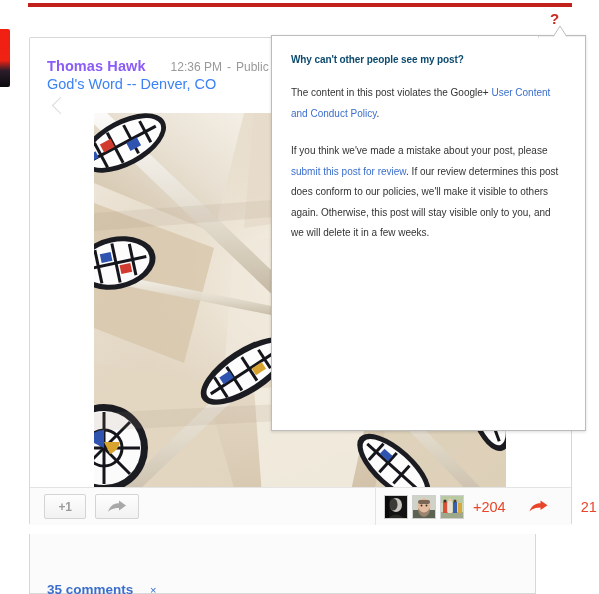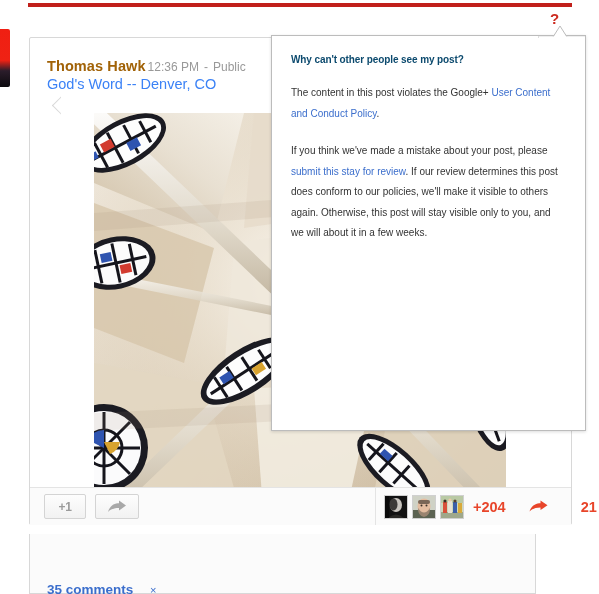--- a/index.html
+++ b/index.html
@@ -75,30 +75,30 @@
   
   #post-header {
     position: absolute;
     left: 17px;
     top: 20px;
     display: flex;
     align-items: baseline;
     white-space: nowrap;
   }
   .author-name {
-    color: #a16207;
+    color: #8b5cf6;
     font-weight: bold;
     font-size: 14.5px;
     text-decoration: none;
     letter-spacing: 0.1px;
   }
   .meta-time, .meta-sep, .meta-vis {
     color: #999999;
     font-size: 12px;
-    margin-left: 2px;
+    margin-left: 25px;
   }
   .meta-sep { margin-left: 5px; }
   .meta-vis { margin-left: 5px; }
 
   #post-text {
     position: absolute;
     left: 17px;
     top: 38px;
     font-size: 14.5px;
     color: #3b82f6;
@@ -174,21 +174,21 @@
 
   #counts {
     position: absolute;
     left: 443px;
     top: 0px;
     height: 37px;
     display: flex;
     align-items: center;
     color: #e8452a;
     font-size: 14.5px;
-    font-weight: bold;
+    font-weight: normal;
     gap: 23px;
   }
   #share-count-icon { display:block; }
   #reshare-count { margin-left: 10px; }
 
   
   #comments-card {
     position: absolute;
     left: 29px;
     top: 534px;
@@ -539,21 +539,21 @@
     <path d="M0 11.5 L283 11.5" stroke="none" fill="none"></path>
   </svg>
 </div>
 
 <div id="help-tooltip">
   <div id="tooltip-title">Why can't other people see my post?</div>
 
   <p class="tooltip-para"><span>The content in this post violates the Google+ </span><a class="tlink">User Content and Conduct Policy</a><span>.</span></p>
 
 
-  <p class="tooltip-para"><span>If you think we've made a mistake about your post, please </span><a class="tlink">submit this stay for review</a><span>. If our review determines this post does conform to our policies, we'll make it visible to others again. Otherwise, this post will stay visible only to you, and we will about it in a few weeks.</span></p>
+  <p class="tooltip-para"><span>If you think we've made a mistake about your post, please </span><a class="tlink">submit this post for review</a><span>. If our review determines this post does conform to our policies, we'll make it visible to others again. Otherwise, this post will stay visible only to you, and we will delete it in a few weeks.</span></p>
 </div>
 
 <svg style="position:absolute;left:538px;top:24px;width:48px;height:14px;z-index:30;" viewBox="0 0 48 14" xmlns="http://www.w3.org/2000/svg">
   <path d="M0 13 L15 13 L22 2 L29 13 L48 13" fill="#ffffff" stroke="#bcbcbc" stroke-width="1"></path>
   <path d="M1 13.5 L47 13.5" stroke="#ffffff" stroke-width="2"></path>
 </svg>
 
 <div id="help-question-icon">?</div>
 
 </body></html>

